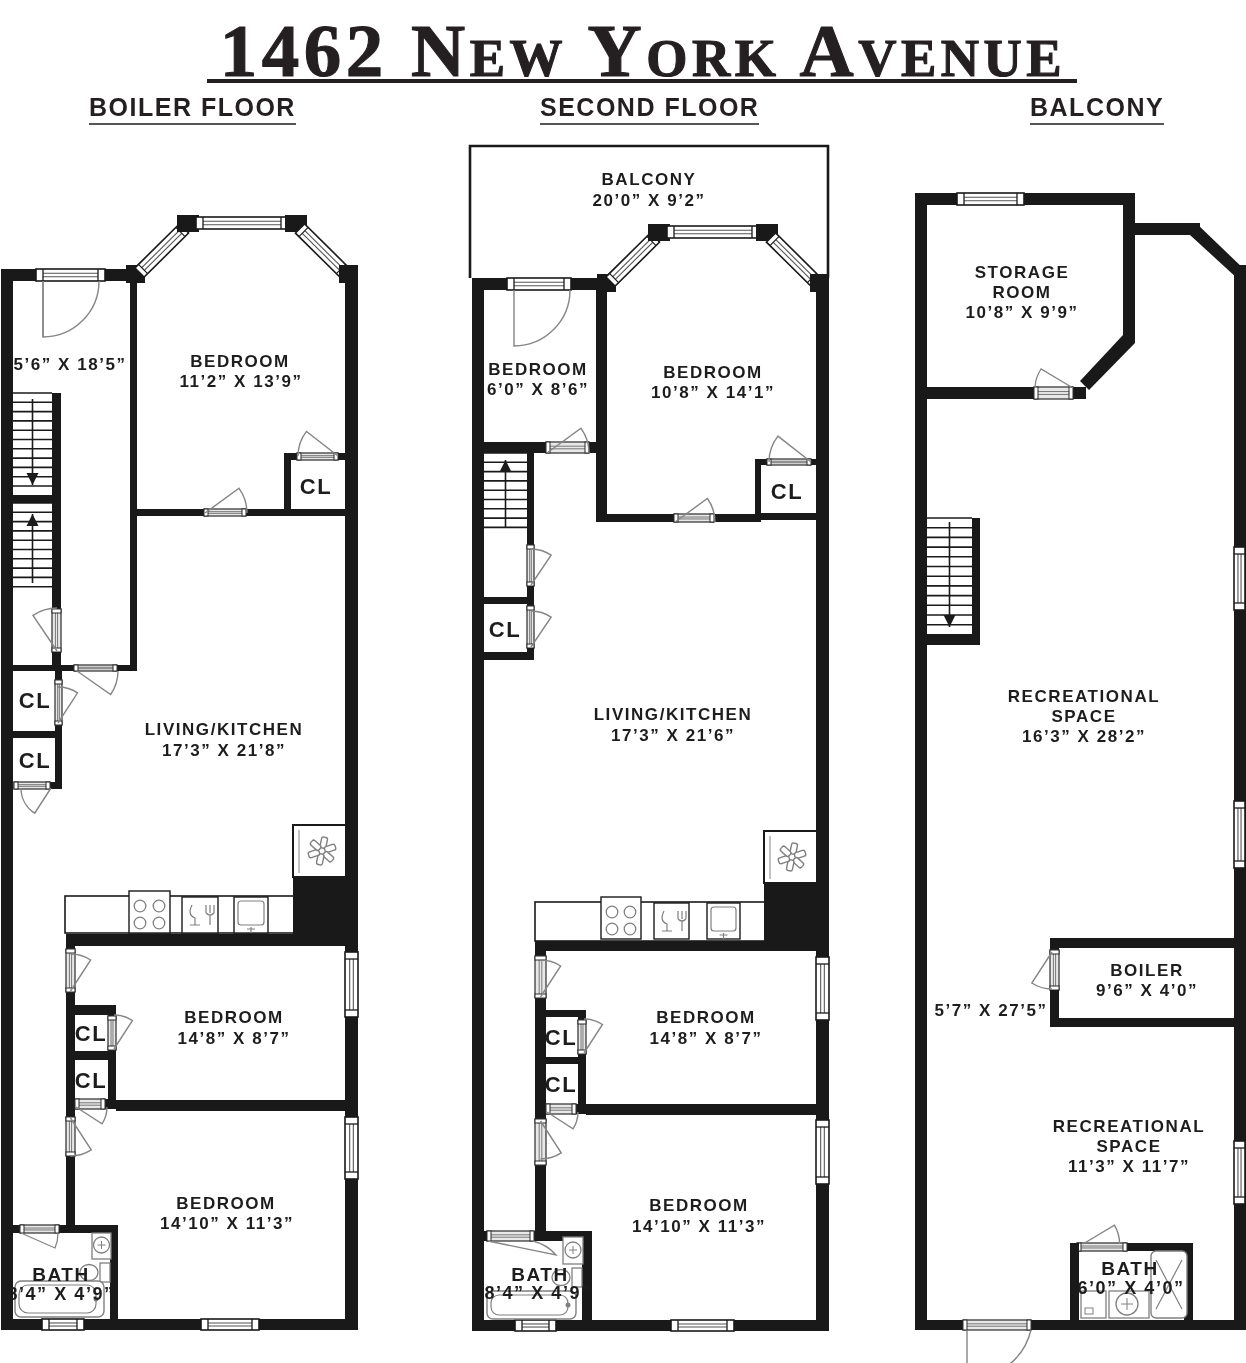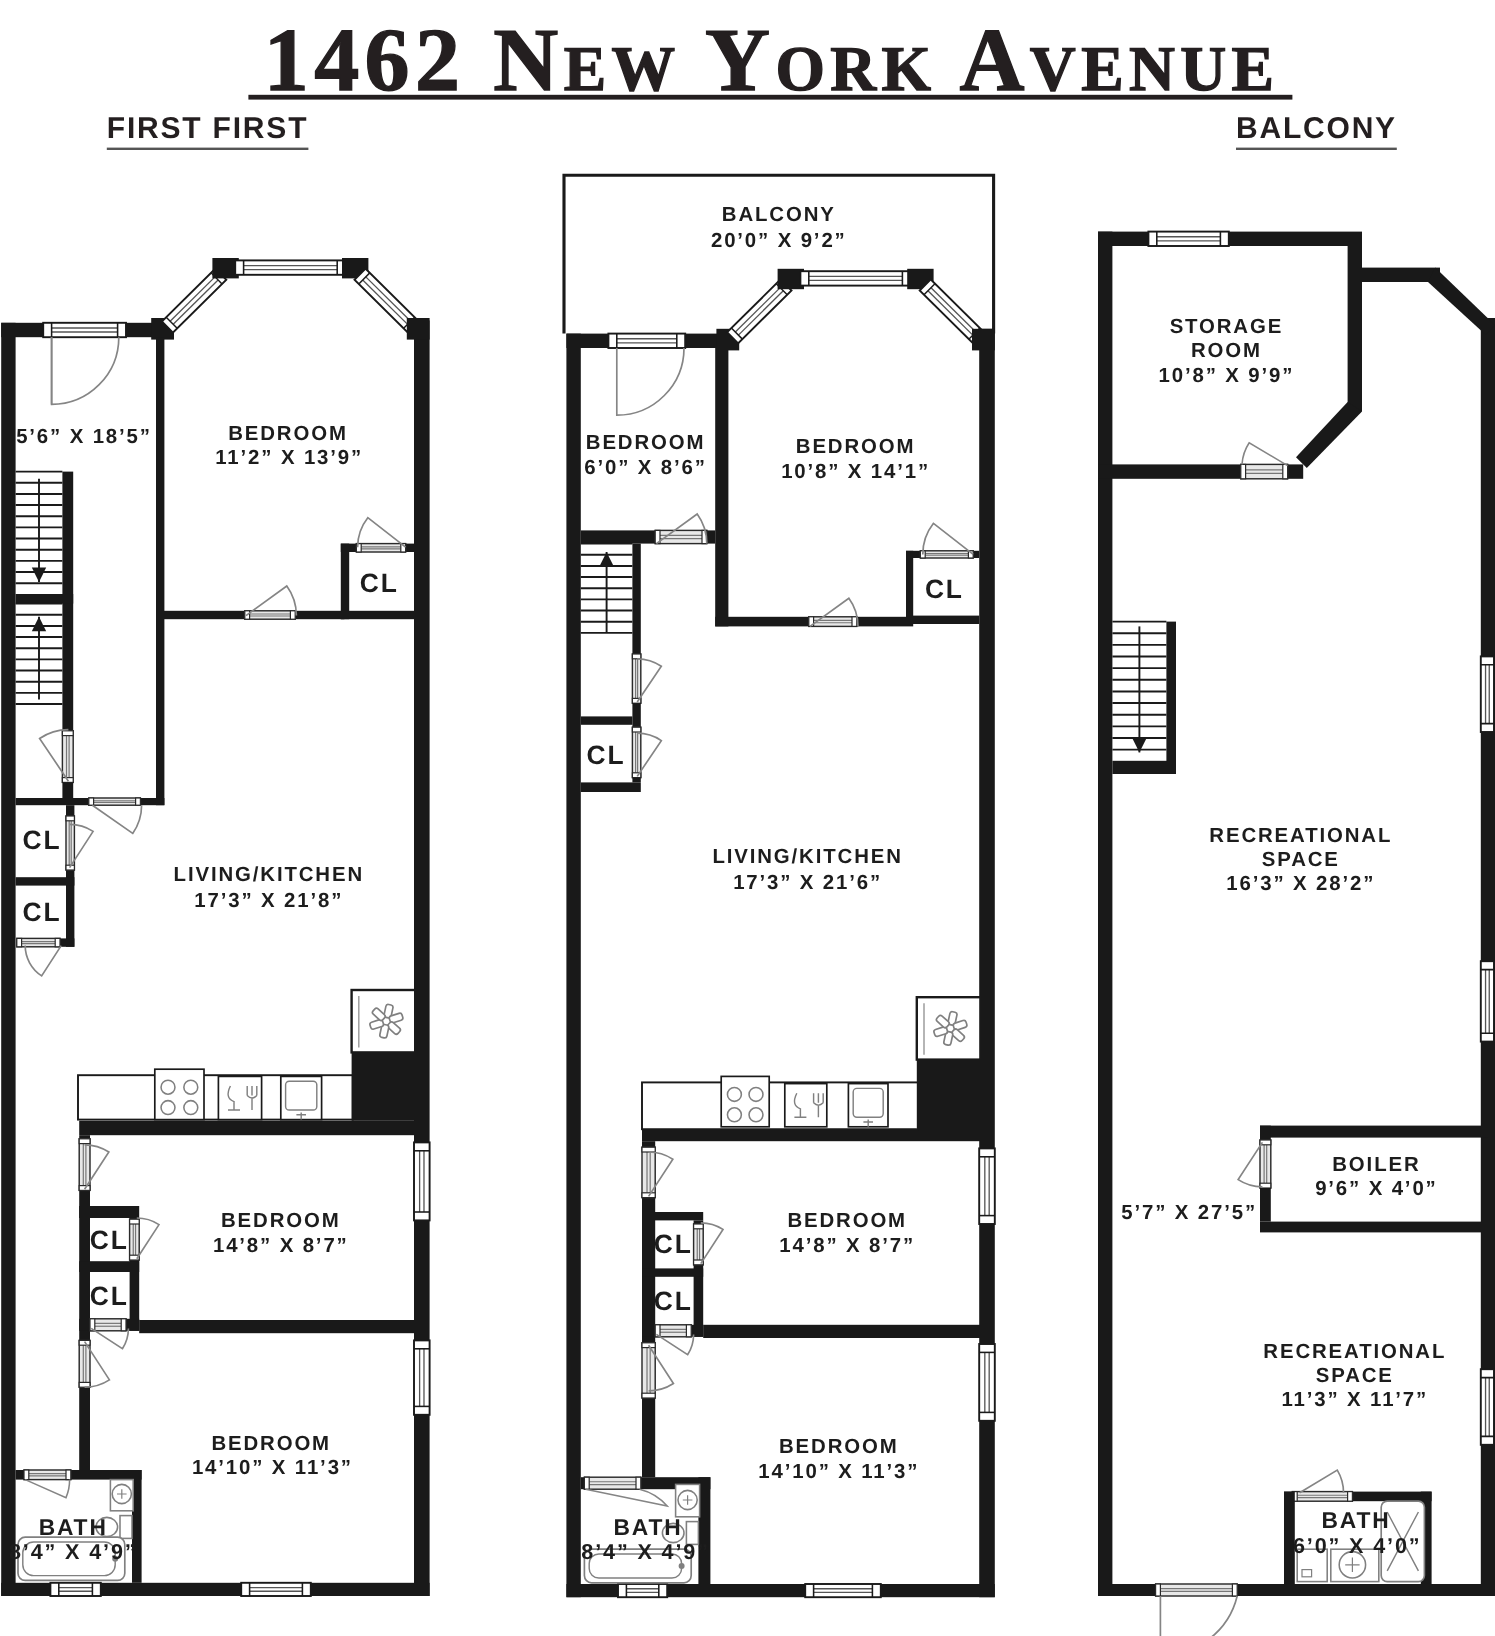--- a/index.html
+++ b/index.html
@@ -10,21 +10,22 @@
 .trule{position:absolute;left:207px;top:62px;width:870px;height:4px;background:#241f20;}
 .hdr{position:absolute;font-family:"Liberation Sans",sans-serif;font-weight:bold;
   font-size:25px;letter-spacing:1.5px;color:#241f20;border-bottom:2px solid #555;padding-bottom:1px;}
 svg text{font-family:"Liberation Sans",sans-serif;}
 </style>
 </head>
 <body>
 <div class="page">
 <div class="title">1462 New York Avenue</div>
 <div class="trule"></div>
-<div class="hdr" style="left:89px;top:76px;">FIRST FIRST</div>
+<div class="hdr" style="left:89px;top:76px;">BOILER FLOOR</div>
+<div class="hdr" style="left:540px;top:76px;">SECOND FLOOR</div>
 <div class="hdr" style="left:1030px;top:76px;">BALCONY</div>
 <svg width="1246" height="1363" viewBox="0 0 1246 1363" style="position:absolute;left:0;top:0;">
 <rect x="1" y="252" width="12" height="1061" fill="#191919"></rect>
 <rect x="1" y="252" width="35" height="12" fill="#191919"></rect>
 <rect x="105" y="252" width="38" height="12" fill="#191919"></rect>
 <g>
         <rect x="36" y="252" width="69" height="12" fill="#fff" stroke="#1a1a1a" stroke-width="1.6"></rect>
 <line x1="43" y1="256.32" x2="98" y2="256.32" stroke="#555555" stroke-width="1.1"></line>
 <line x1="43" y1="259.68" x2="98" y2="259.68" stroke="#555555" stroke-width="1.1"></line>
 <line x1="43" y1="252" x2="43" y2="264" stroke="#1a1a1a" stroke-width="1.3"></line>

